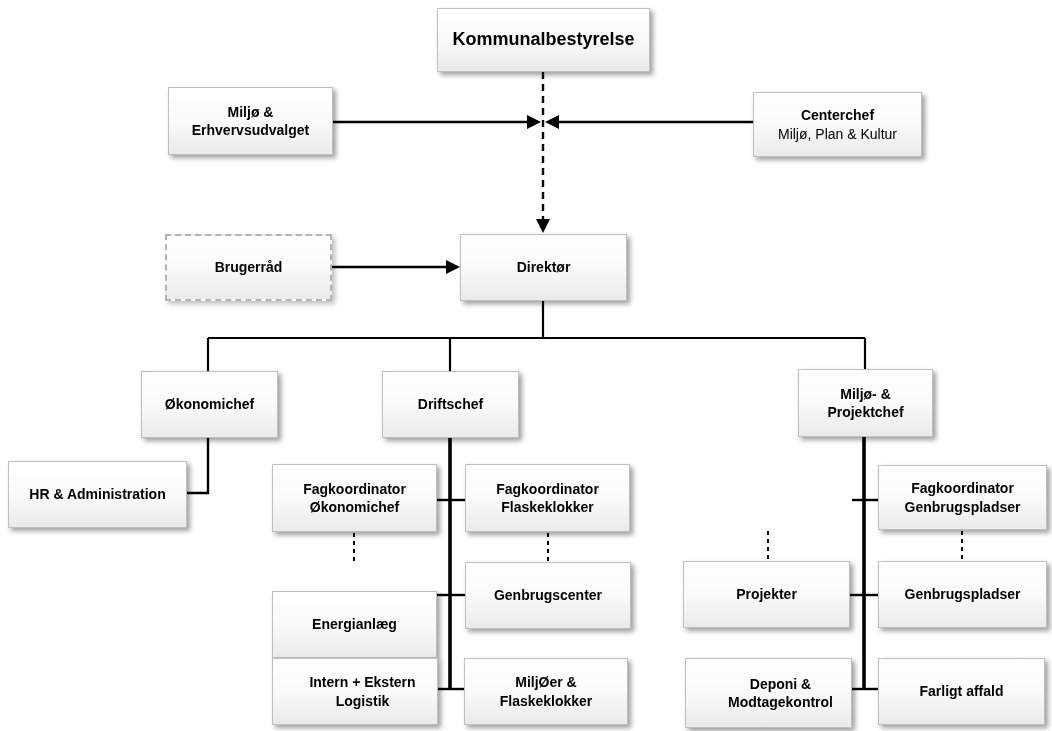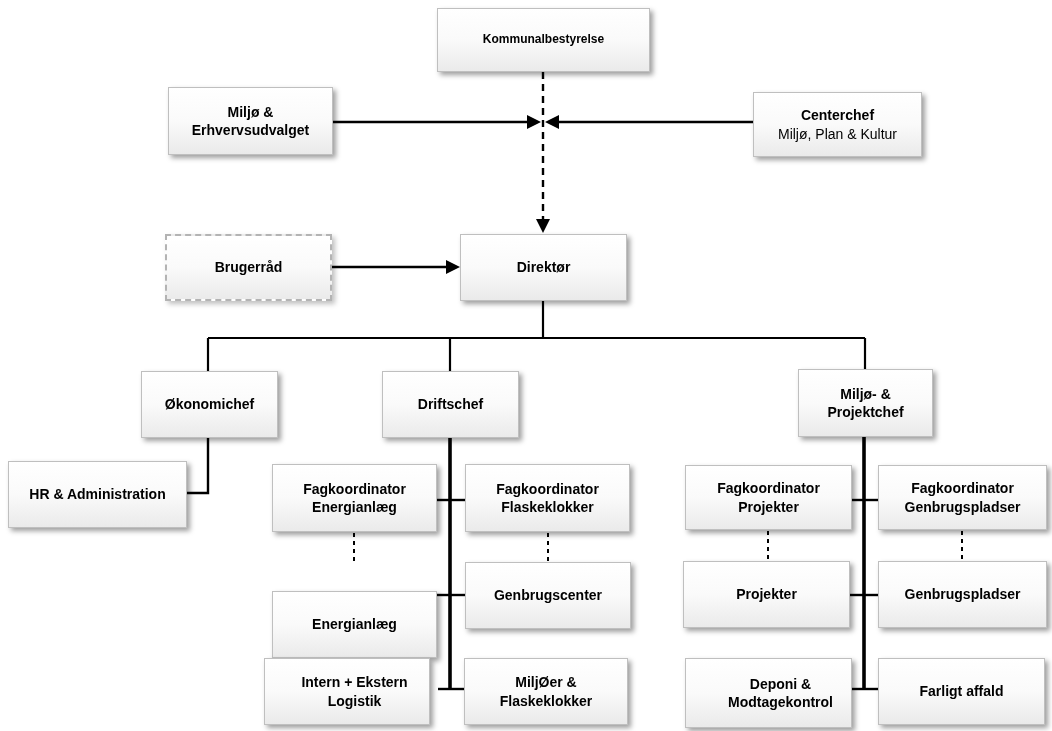--- a/index.html
+++ b/index.html
@@ -19,21 +19,21 @@
     border:1px solid #bfbfbf;
     box-shadow:3px 3px 5px rgba(0,0,0,0.38);
     color:#000;font-weight:bold;font-size:14px;line-height:1.3;
     padding:4px 8px;box-sizing:border-box;
   }
   .node.dashed{
     border:2px dashed #b3b3b3;
     box-shadow:3px 3px 5px rgba(0,0,0,0.25);
   }
   .node .subtitle{font-weight:normal;}
-  .node.toplevel{font-size:12px;}
+  .node.toplevel{font-size:18px;}
 </style>
 </head>
 <body>
 
 <div id="stage">
 
   <svg id="wires" width="1052" height="731" viewBox="0 0 1052 731">
 
     <g stroke="#000" stroke-width="2.4" fill="#000">
       <line x1="543" y1="72" x2="543" y2="220" stroke-dasharray="7 5"></line>
@@ -119,46 +119,43 @@
 
   <div class="node" style="left:8px;top:461px;width:179px;height:67px;">
     <span>HR &amp; Administration</span>
   </div>
 
   <div class="node" style="left:798px;top:369px;width:135px;height:68px;">
     <span>Miljø- &amp; Projektchef</span>
   </div>
 
   <div class="node" style="left:272px;top:464px;width:165px;height:68px;">
-    <span>Fagkoordinator Energianlæg</span>
+    <span>Fagkoordinator Økonomichef</span>
   </div>
 
   <div class="node" style="left:465px;top:464px;width:165px;height:68px;">
     <span>Fagkoordinator Flaskeklokker</span>
   </div>
 
   <div class="node" style="left:272px;top:562px;width:165px;height:67px;margin-top:29px;">
     <span>Energianlæg</span>
   </div>
 
   <div class="node" style="left:465px;top:562px;width:166px;height:67px;">
     <span>Genbrugscenter</span>
   </div>
 
-  <div class="node" style="left:264px;top:658px;width:166px;height:67px;padding-left:23px;">
+  <div class="node" style="left:272px;top:658px;width:166px;height:67px;padding-left:23px;">
     <span>Intern + Ekstern Logistik</span>
   </div>
 
   <div class="node" style="left:464px;top:658px;width:164px;height:67px;">
     <span>MiljØer &amp; Flaskeklokker</span>
   </div>
 
-  <div class="node" style="left:685px;top:465px;width:167px;height:65px;">
-    <span>Fagkoordinator Projekter</span>
-  </div>
 
   <div class="node" style="left:878px;top:465px;width:169px;height:65px;">
     <span>Fagkoordinator Genbrugspladser</span>
   </div>
 
   <div class="node" style="left:683px;top:561px;width:167px;height:67px;">
     <span>Projekter</span>
   </div>
 
   <div class="node" style="left:878px;top:561px;width:169px;height:67px;">

